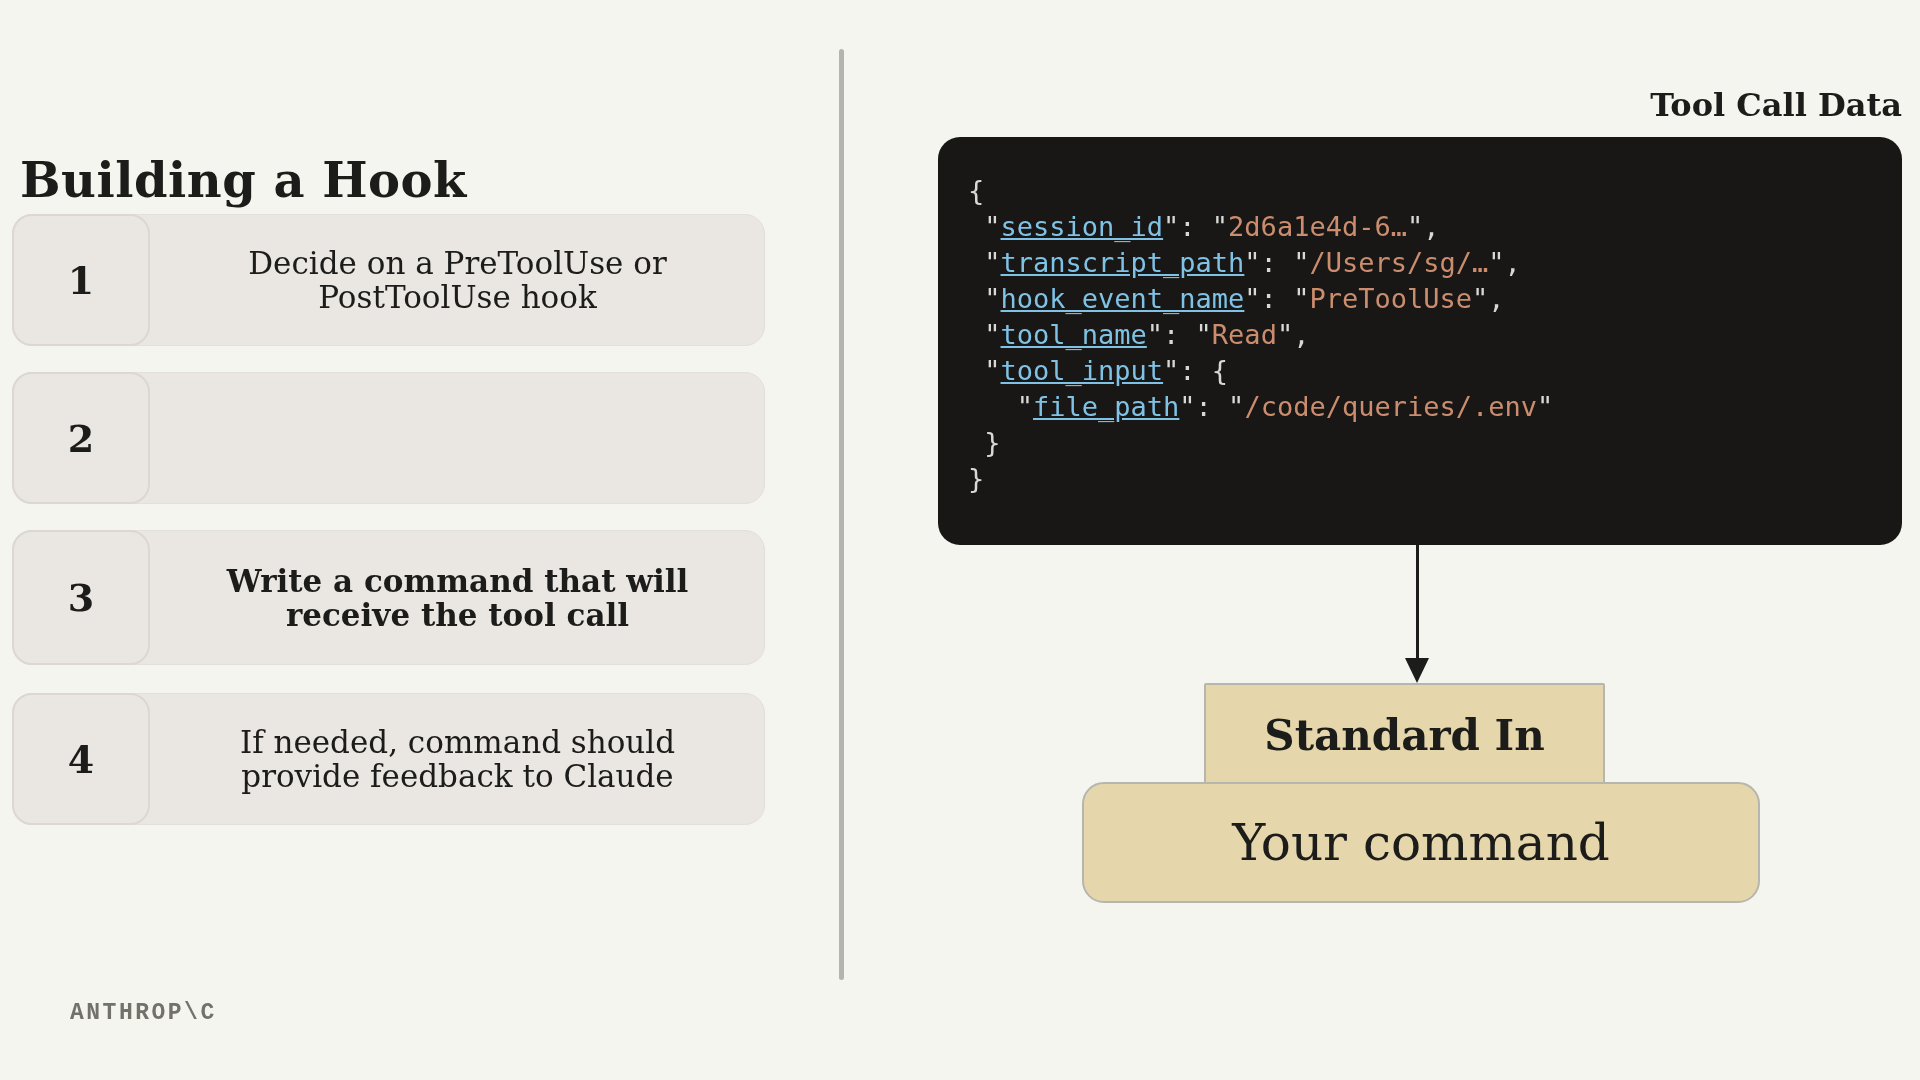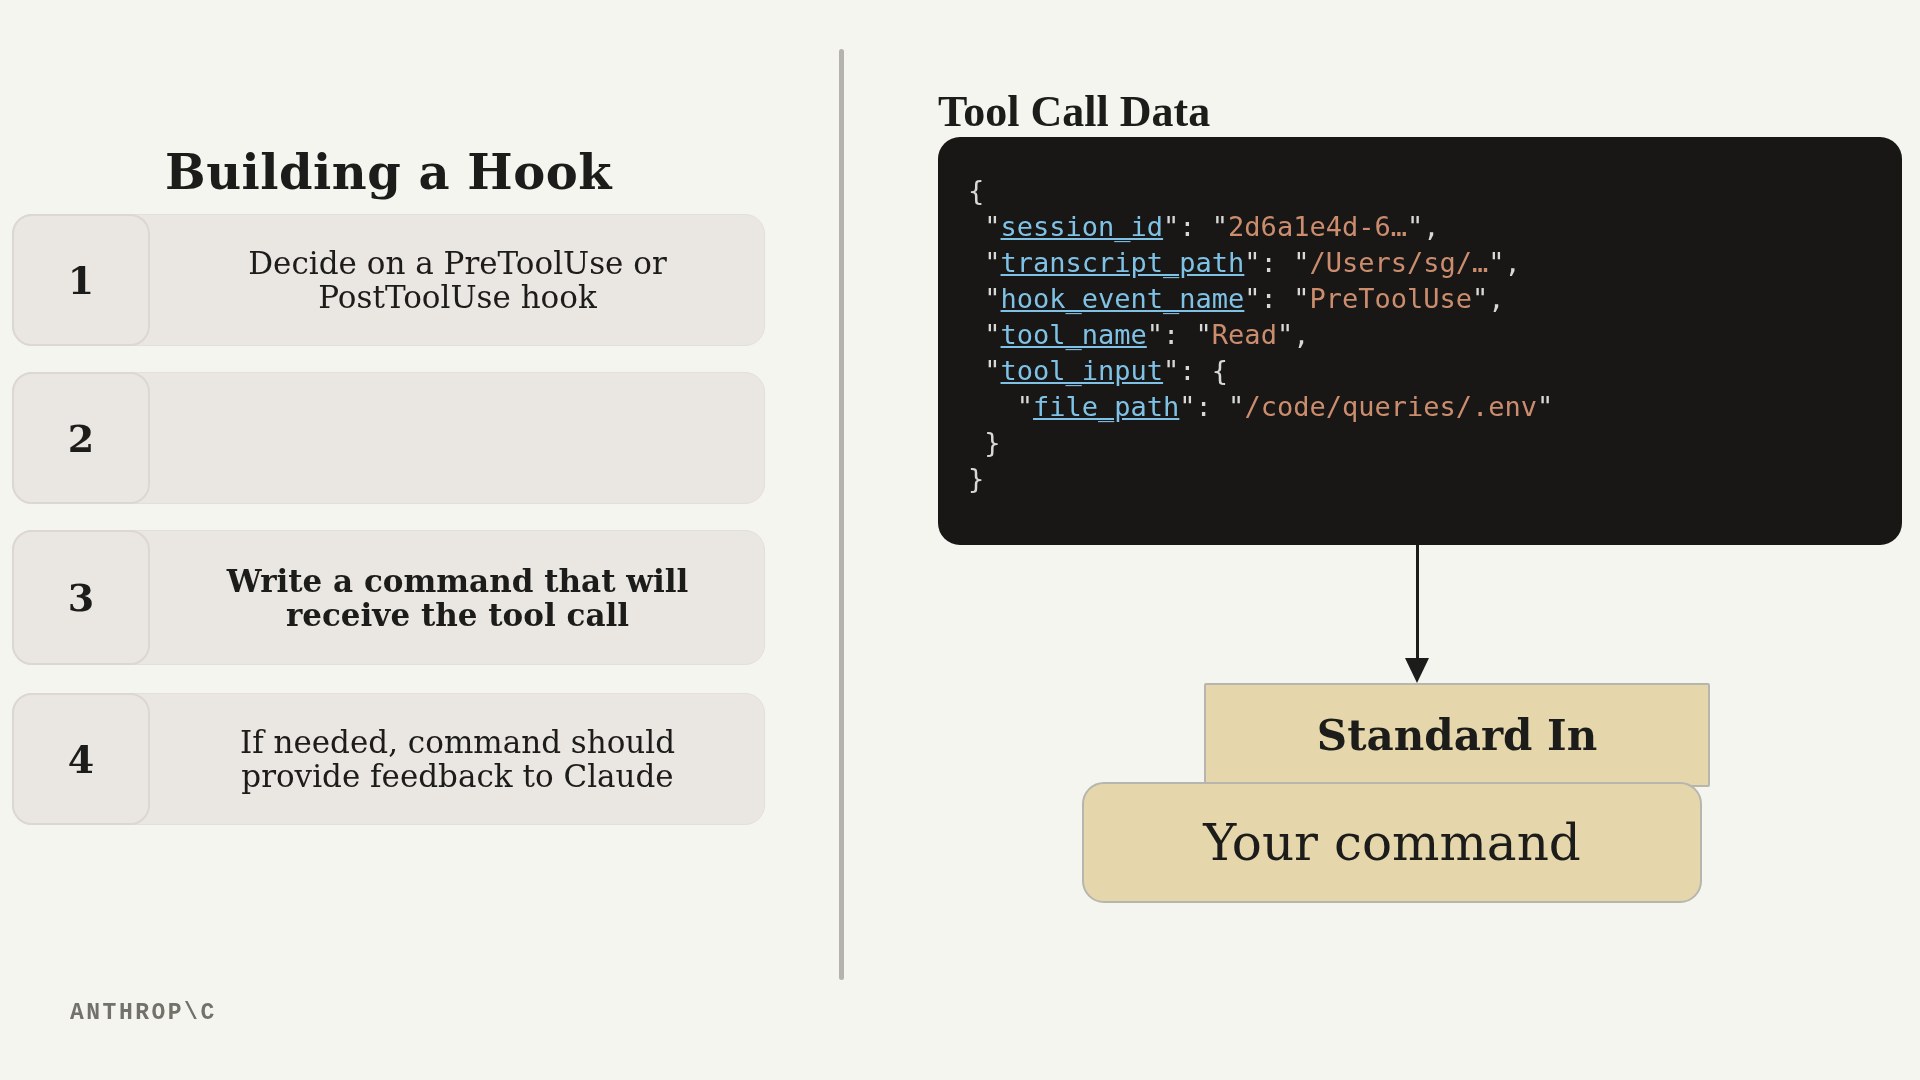--- a/index.html
+++ b/index.html
@@ -5,58 +5,58 @@
   html,body{margin:0;padding:0;background:#dcdcd6;}
   .slide{
     position:relative;width:1920px;height:1080px;margin:0 auto;
     background:var(--bg,#f5f5ef);overflow:hidden;
     font-family:"DejaVu Serif",serif;color:var(--ink,#1c1c1a);
   }
   
   .divider{position:absolute;left:839px;top:49px;width:5px;height:931px;
     background:var(--divider,#b4b4ac);border-radius:3px;}
   
-  .title{position:absolute;left:12px;top:144px;width:753px;margin:0;
-    text-align:center;font-size:48px;font-weight:bold;letter-spacing:.5px;}
+  .title{position:absolute;left:12px;top:144px;width:753px;margin:8px;
+    font-size:48px;font-weight:bold;letter-spacing:.5px;}
   .step-row{position:absolute;left:12px;width:753px;height:132px;
     background:var(--row-fill,#eae6e1);border:1px solid var(--row-border,#e3dfda);
     border-radius:20px;box-sizing:border-box;}
   .step-num{position:absolute;left:-1px;top:-1px;bottom:-1px;width:138px;
     background:var(--row-fill,#eae6e1);border:2px solid var(--num-border,#dcd7d1);
     border-radius:20px;box-sizing:border-box;
     display:flex;align-items:center;justify-content:center;
     font-size:38px;font-weight:bold;}
   .step-text{position:absolute;left:138px;right:0;top:0;bottom:0;
     display:flex;align-items:center;justify-content:center;text-align:center;
     font-size:31px;line-height:34px;white-space:pre-line;}
   .step-text.bold{font-weight:bold;}
   
   .code-heading{position:absolute;left:938px;top:86px;width:964px;
-    text-align:left;font-size:44px;font-weight:bold;font-family:Liberation Serif, serif;}
+    text-align:right;font-size:32px;font-weight:bold;}
   .code-block{position:absolute;left:938px;top:137px;width:964px;height:408px;
     background:var(--code-bg,#181716);border-radius:22px;box-sizing:border-box;}
   .code{margin:0;padding:36px 30px;font-family:"DejaVu Sans Mono",monospace;
     font-size:27px;line-height:36px;}
   .code div{height:36px;white-space:pre;}
   .tok-p{color:var(--code-punct,#d8d8d6);}
   .tok-k{color:var(--code-key,#7fc2e6);text-decoration:underline;}
   .tok-s{color:var(--code-str,#cb8d6e);}
   
   .arrow-line{position:absolute;left:1416px;top:545px;width:3px;height:118px;
     background:var(--ink,#1c1c1a);}
   .arrow-head{position:absolute;left:1405px;top:658px;width:0;height:0;
     border-left:12px solid transparent;border-right:12px solid transparent;
     border-top:25px solid var(--ink,#1c1c1a);}
   
-  .standard-in-box{position:absolute;left:1204px;top:683px;width:506px;height:104px;
+  .standard-in-box{position:absolute;left:1204px;top:683px;width:401px;height:104px;
     background:var(--tan-fill,#e5d6ab);border:2px solid var(--tan-border,#b6b6ae);
     box-sizing:border-box;z-index:1;border-radius:2px;
     display:flex;align-items:center;justify-content:center;
     font-size:42px;font-weight:bold;}
-  .your-command-box{position:absolute;left:1082px;top:782px;width:620px;height:121px;
+  .your-command-box{position:absolute;left:1082px;top:782px;width:678px;height:121px;
     background:var(--tan-fill,#e5d6ab);border:2px solid var(--tan-border,#b6b6ae);
     box-sizing:border-box;z-index:2;border-radius:22px;
     display:flex;align-items:center;justify-content:center;
     font-size:50px;}
   
   .logo{position:absolute;left:70px;top:1000px;
     font-family:Liberation Mono, monospace;font-size:23px;font-weight:bold;
     letter-spacing:2.5px;color:var(--logo,#72726a);}
 </style>
 </head>

